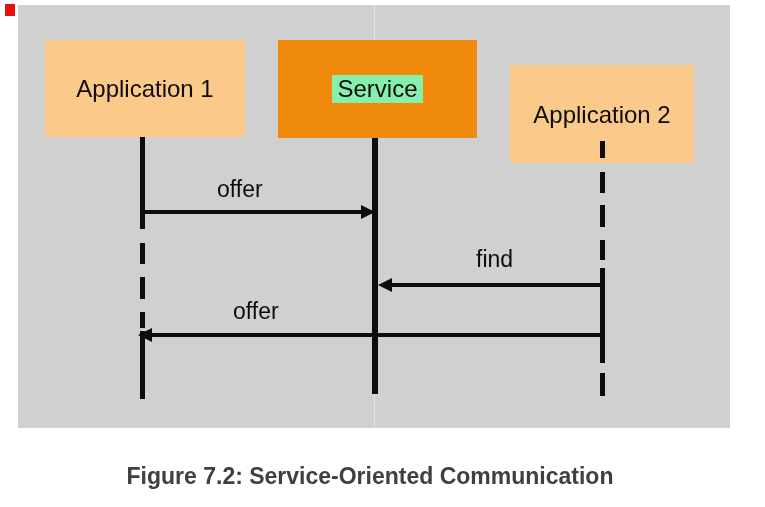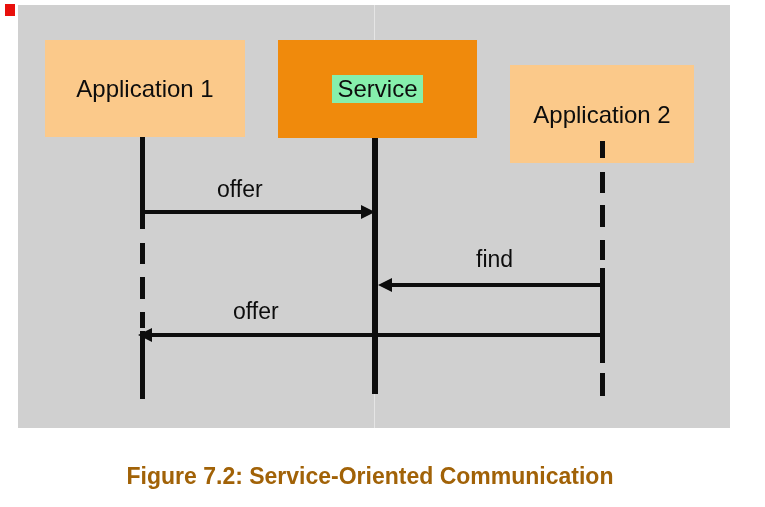--- a/index.html
+++ b/index.html
@@ -67,21 +67,21 @@
   .find-head  { left:360px; top:273px; }
   .call-line  { left:133px; top:328px; width:451px; }
   .call-head  { left:120px; top:323px; }
   .mlabel { position:absolute; font-size:23px; line-height:26px; }
   .offer-label { left:199px; top:171px; }
   .find-label  { left:437px; top:241px;margin-left:21px; }
   .call-label  { left:215px; top:293px; }
   
   .caption {
     position:absolute; left:370px; top:463px; transform:translateX(-50%);
-    font-size:23px; font-weight:bold; white-space:nowrap; color:#a16207;
+    font-size:23px; font-weight:bold; white-space:nowrap; color:#404040;
   }
 </style>
 </head>
 <body>
 
 <div class="corner-marker"></div>
 
 <div class="panel">
   <div class="seam"></div>
 

